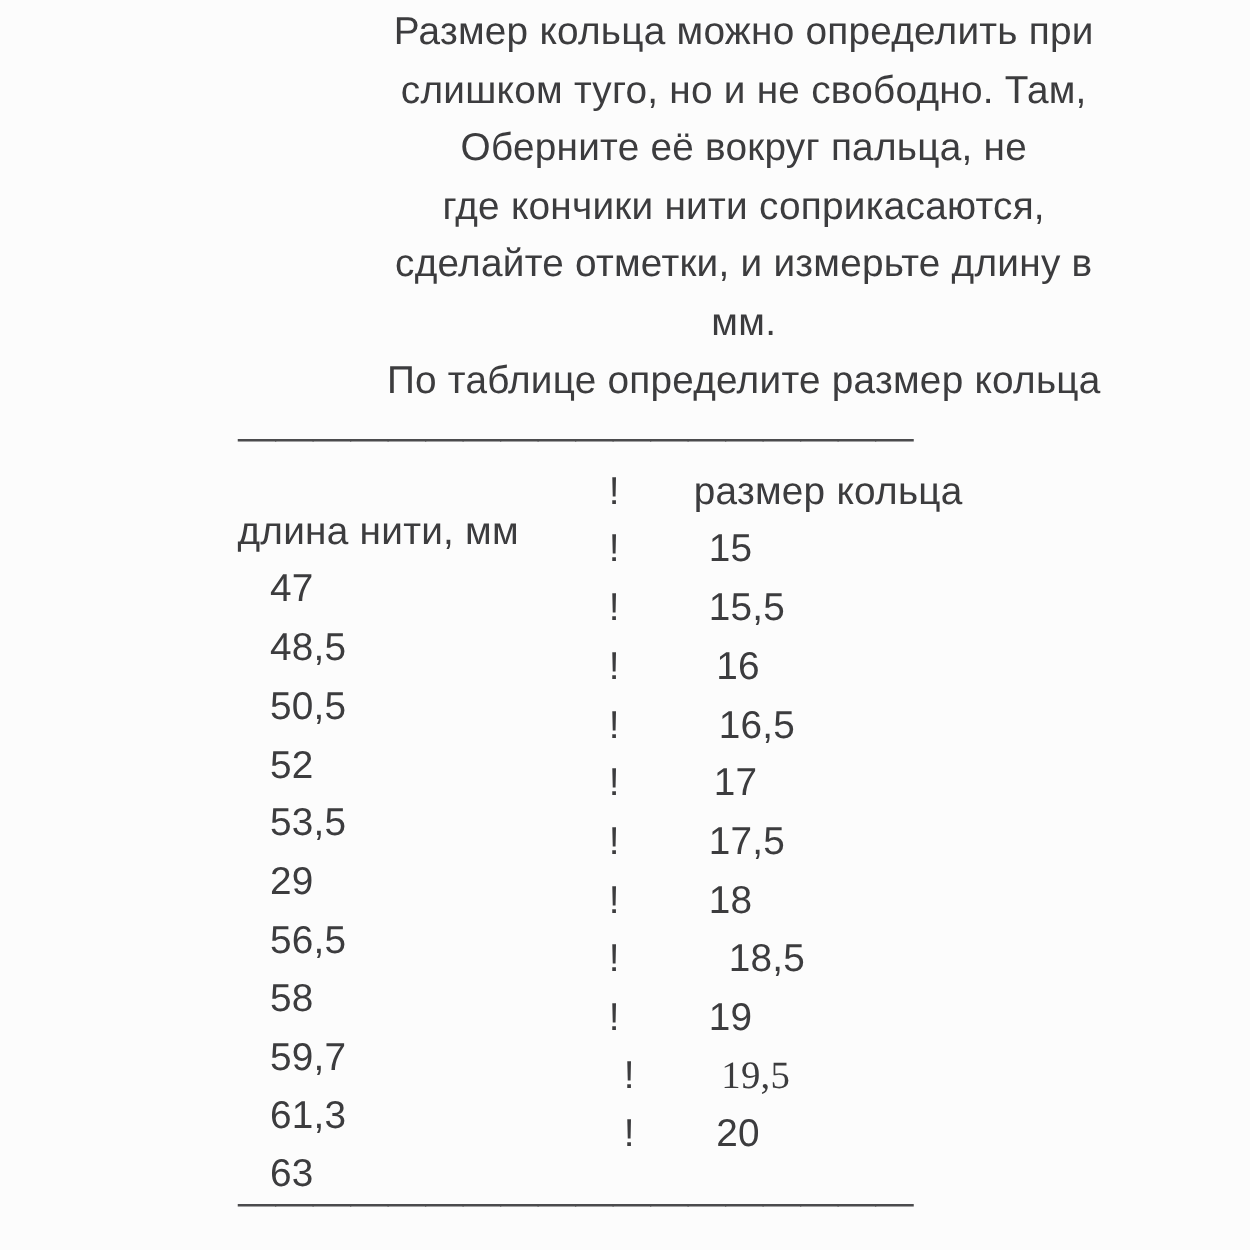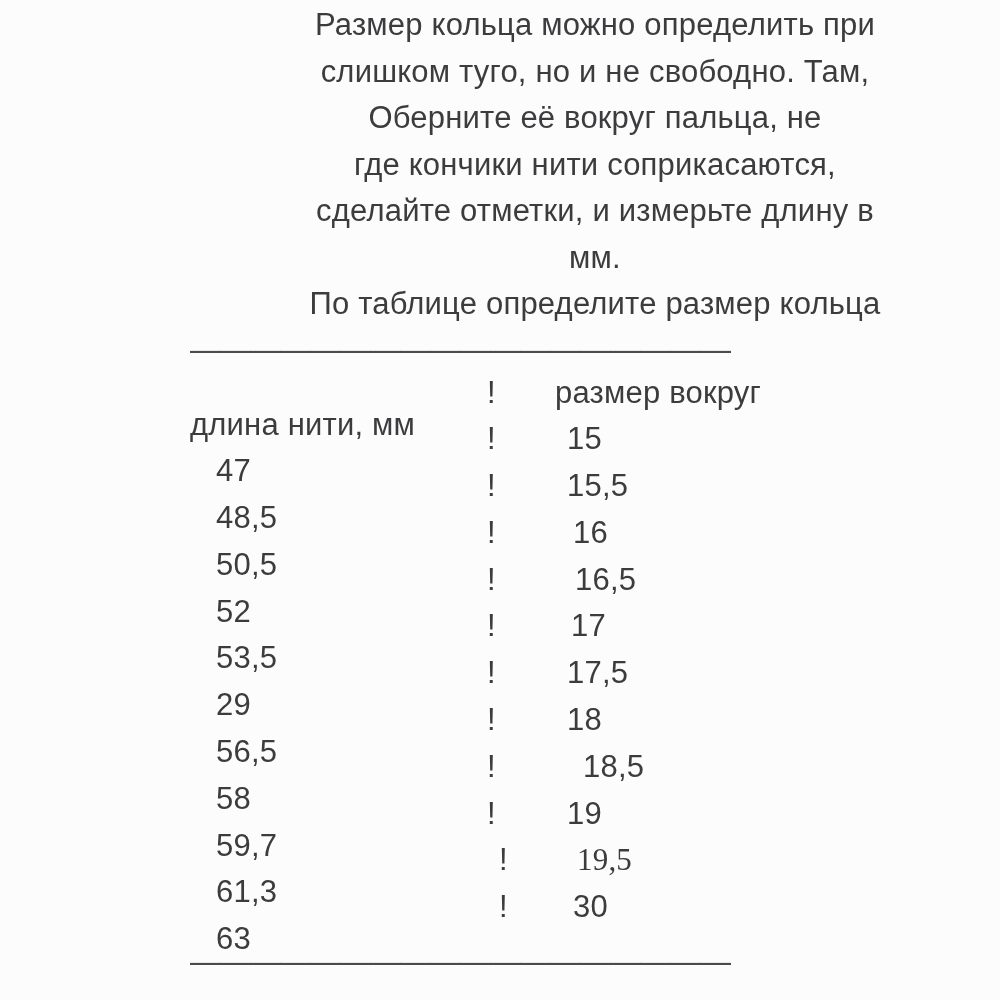--- a/index.html
+++ b/index.html
@@ -70,21 +70,21 @@
       <div class="intro-line">мм.</div>
       <div class="intro-line">По таблице определите размер кольца</div>
     </div>
 
   <div class="divider top">——————————————————</div>
 
   <div>
     <div class="trow header">
       <span class="c1">длина нити, мм</span>
       <span class="sep">!</span>
-      <span class="c3">размер вокруг</span>
+      <span class="c3">размер кольца</span>
     </div>
     <div id="rows">
         <div class="trow data">
           <span class="c1">47</span>
           <span class="sep">!</span>
           <span class="c3">15</span>
         </div>
         <div class="trow data">
           <span class="c1">48,5</span>
           <span class="sep">!</span>
@@ -126,20 +126,20 @@
           <span class="c3">19</span>
         </div>
         <div class="trow data">
           <span class="c1">61,3</span>
           <span class="sep">!</span>
           <span class="c3">19,5</span>
         </div>
         <div class="trow data">
           <span class="c1">63</span>
           <span class="sep">!</span>
-          <span class="c3">30</span>
+          <span class="c3">20</span>
         </div>
       </div>
   </div>
 
   <div class="divider bottom">——————————————————</div>
 
 </div>
 
 </body></html>

